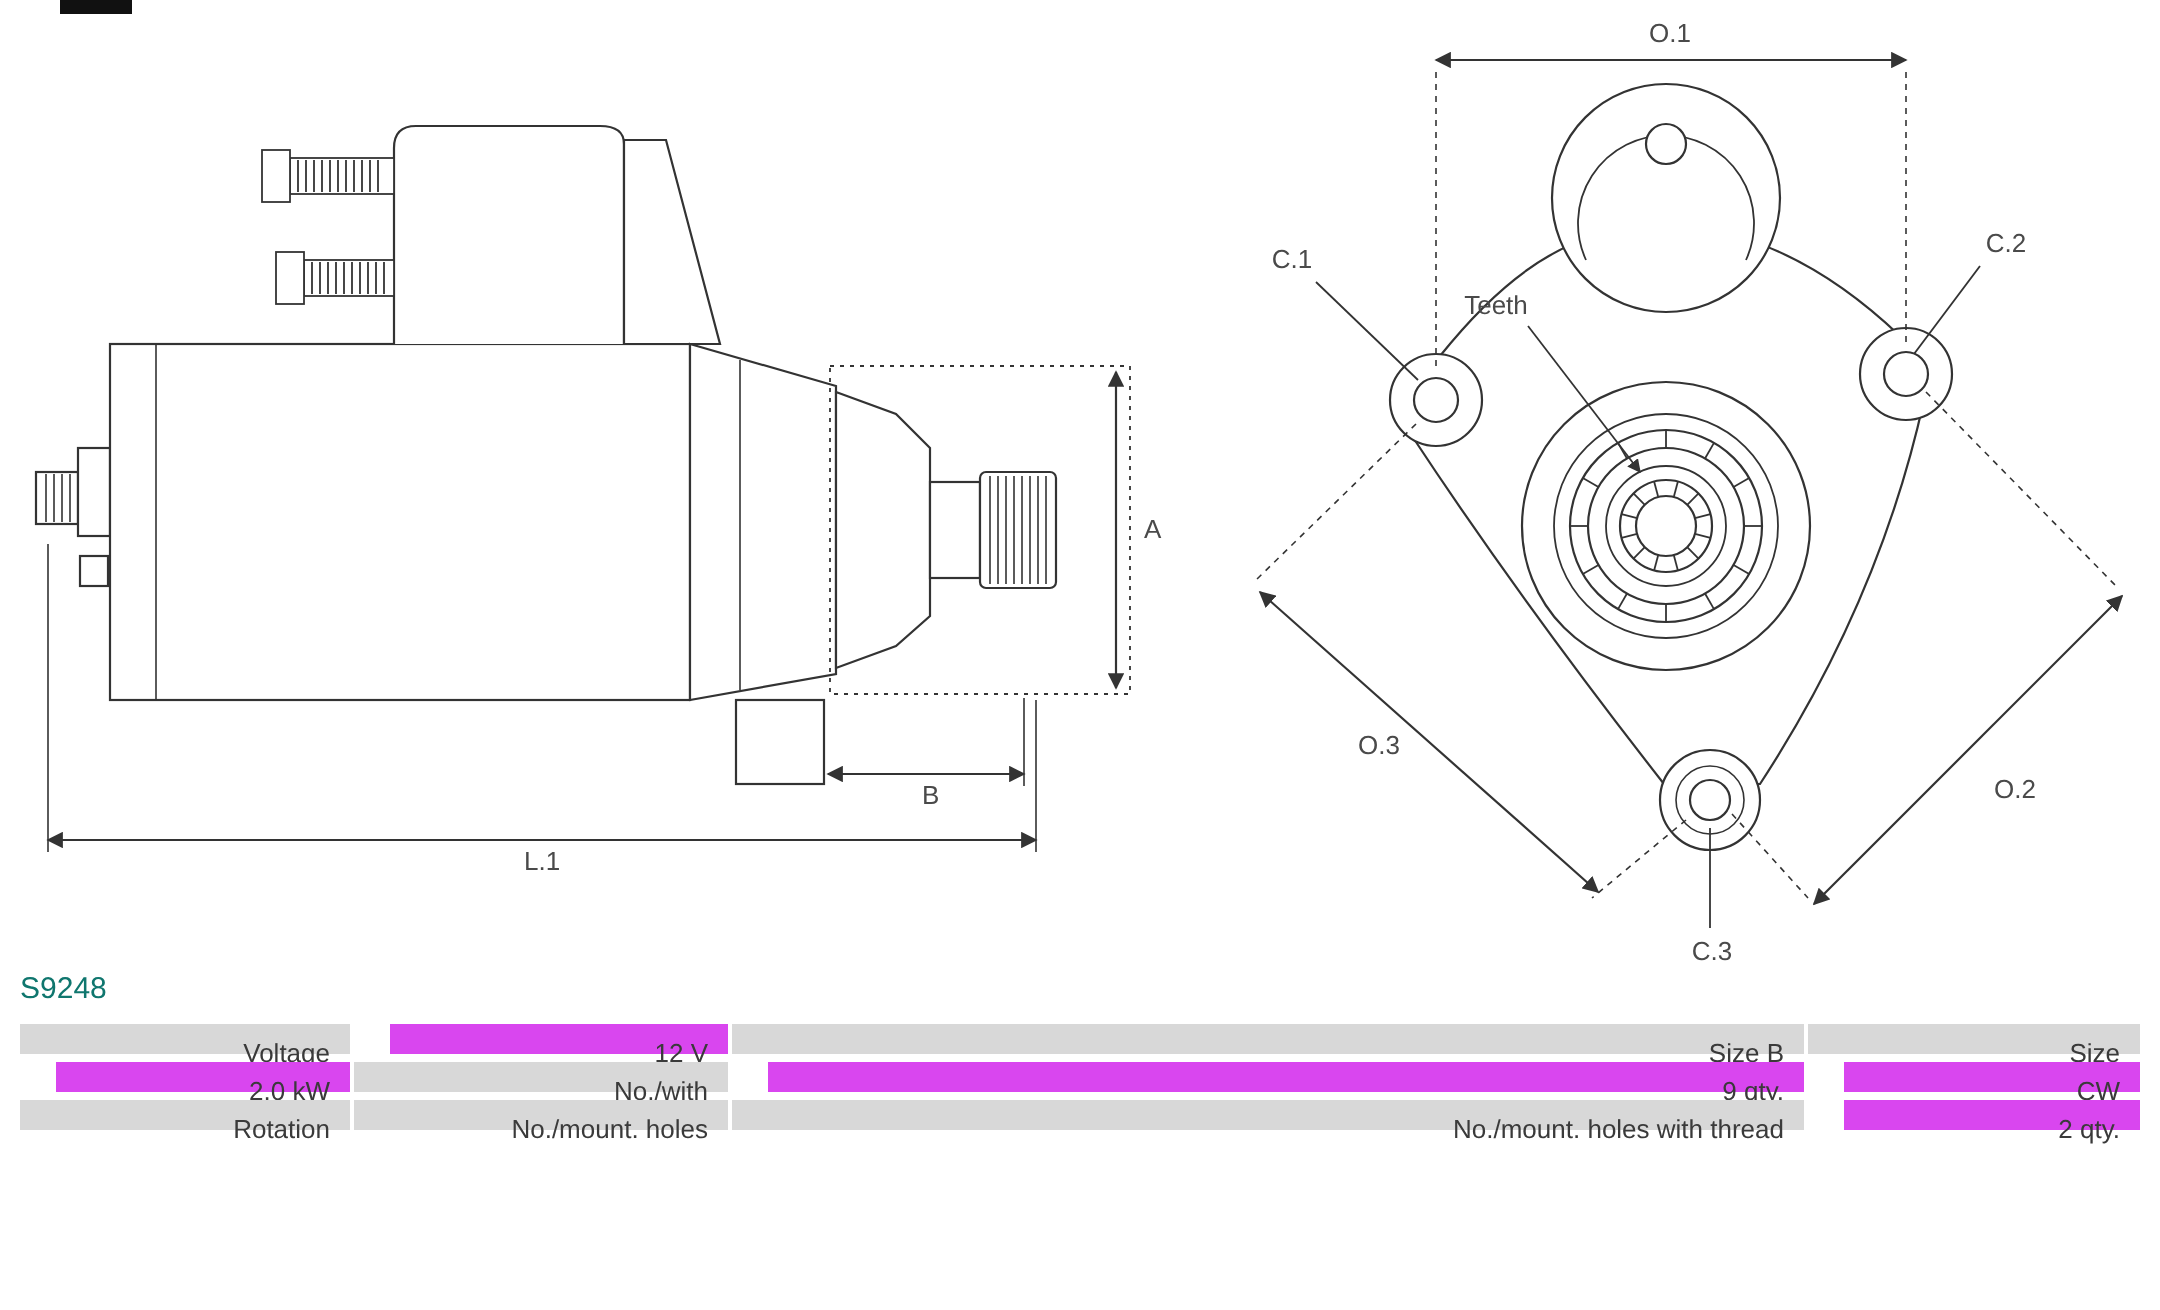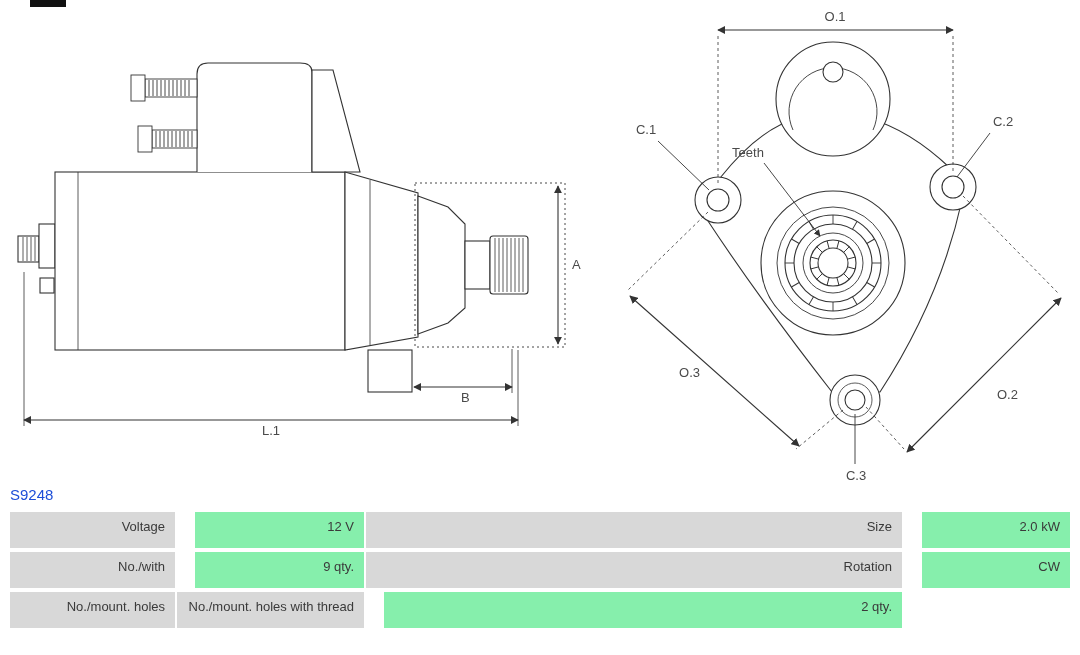--- a/index.html
+++ b/index.html
@@ -3,24 +3,24 @@
 <meta charset="utf-8">
 <style>
   html,body{margin:0;padding:0;background:#fff;}
   body{width:1080px;height:655px;position:relative;overflow:hidden;
        font-family:"Liberation Sans",sans-serif;color:#3a3a3a;}
   .logo-fragment{position:absolute;top:0;left:30px;width:36px;height:7px;background:#111;}
   svg.drawing{display:block;width:1080px;height:482px;}
   svg text{font-family:"Liberation Sans",sans-serif;font-size:13px;fill:#4a4a4a;}
   .partno{margin:4px 0 9px 10px;font-size:15px;font-weight:400;}
   .spec{margin:0 10px;display:grid;grid-template-columns:165px 187px 536px 1fr;gap:4px 2px;}
-  .cell{height:36px;line-height:29px;text-align:right;padding-right:10px;
+  .cell{height:15px;line-height:29px;text-align:right;padding-right:10px;
         font-size:13px;box-sizing:border-box;white-space:nowrap;}
   .lbl{background:#d8d8d8;}
-  .val{background:#86efac;margin-left:18px;}
+  .val{background:#d946ef;margin-left:18px;}
 </style>
 </head>
 <body>
 
 <div class="logo-fragment"></div>
 
 <svg class="drawing" viewBox="0 0 1080 482" fill="none" stroke="#333" stroke-width="1.1">
   <defs>
     <marker id="arr" viewBox="0 0 10 10" refX="9" refY="5" markerWidth="7.5" markerHeight="7.5" orient="auto-start-reverse">
       <path d="M0,0 L10,5 L0,10 z" fill="#333" stroke="none"></path>
@@ -180,30 +180,31 @@
       <text x="856" y="480" text-anchor="middle" stroke="none">C.3</text>
     </g>
 
     <g>
       <line x1="764" y1="163" x2="820" y2="236" marker-end="url(#arr)" stroke-width="0.9"></line>
       <text x="748" y="157" text-anchor="middle" stroke="none">Teeth</text>
     </g>
   </g>
 </svg>
 
-<div class="partno" style="color:#1d4ed8">S9248</div>
+<div class="partno" style="color:#0f766e">S9248</div>
 
 <div class="spec">
   <div class="cell lbl">Voltage</div>
   <div class="cell val">12 V</div>
+  <div class="cell lbl">Size B</div>
 
   <div class="cell lbl">Size</div>
   <div class="cell val">2.0 kW</div>
   <div class="cell lbl">No./with</div>
   <div class="cell val">9 qty.</div>
 
+  <div class="cell val">CW</div>
   <div class="cell lbl">Rotation</div>
-  <div class="cell val">CW</div>
   <div class="cell lbl">No./mount. holes</div>
 
   <div class="cell lbl">No./mount. holes with thread</div>
   <div class="cell val">2 qty.</div>
 </div>
 
 </body></html>

